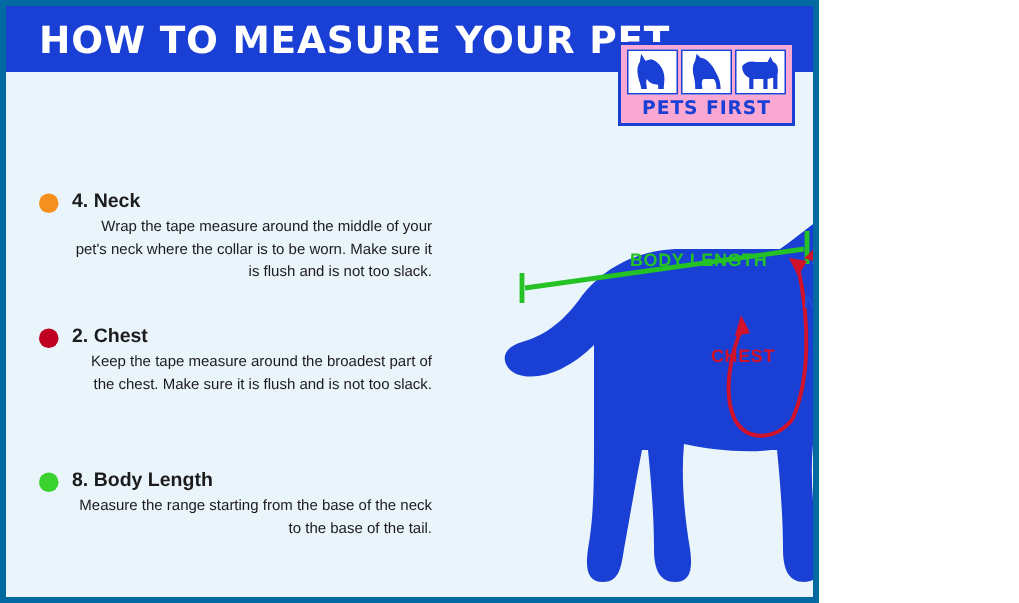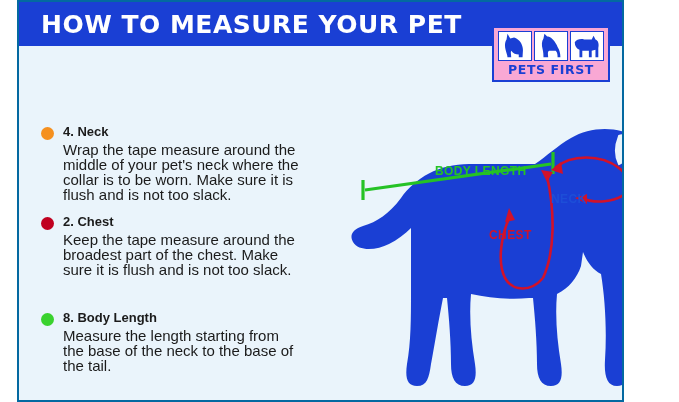--- a/index.html
+++ b/index.html
@@ -5,27 +5,26 @@
   html, body {
     margin: 0;
     padding: 0;
     background: #ffffff;
   }
   body {
     font-family: "Liberation Sans", sans-serif;
   }
   #page {
     position: relative;
-    width: 607px;
+    width: 546px;
     height: 402px;
     background: #eaf4fb;
-    border: 2px solid #0369a1;
+    border: 4px solid #0369a1;
     box-sizing: border-box;
     overflow: hidden;
-    margin-left: 17px;
   }
   
   #header {
     position: absolute;
     left: 0; top: 0;
     width: 675px;
     height: 44px;
     background: #1a3fd4;
     box-sizing: border-box;
   }
@@ -108,23 +107,24 @@
     top: 0;
     font-size: 13px;
     font-weight: bold;
     color: #1b1b1b;
   }
   .step-body {
     position: absolute;
     left: 22px;
     top: 18px;
     width: 240px;
-    font-size: 15px;
+    font-size: 10px;
     line-height: 15px;
     color: #1b1b1b;
+    text-align: right;
   }
   #step-1 { top: 122px; }
   #step-2 { top: 212px; }
   #step-3 { top: 308px; }
 
   
   #illustration {
     position: absolute;
     left: 300px;
     top: 100px;
@@ -181,21 +181,21 @@
 
   <div class="step" id="step-2">
     <span class="step-bullet" style="background:#c00020"></span>
     <div class="step-title">2. Chest</div>
     <div class="step-body">Keep the tape measure around the broadest part of the chest. Make sure it is flush and is not too slack.</div>
   </div>
 
   <div class="step" id="step-3">
     <span class="step-bullet" style="background:#3ad22e"></span>
     <div class="step-title">8. Body Length</div>
-    <div class="step-body">Measure the length starting from the base of the neck to the base of the tail.</div>
+    <div class="step-body">Measure the range starting from the base of the neck to the base of the tail.</div>
   </div>
 
   <div id="illustration">
     <svg viewBox="0 0 370 295" width="370" height="295">
 
       <path fill="#1a3fd4" d="M318 36
            C300 24 272 24 252 36
            C238 44 228 54 216 62
            L150 62
            C120 62 96 76 82 96

